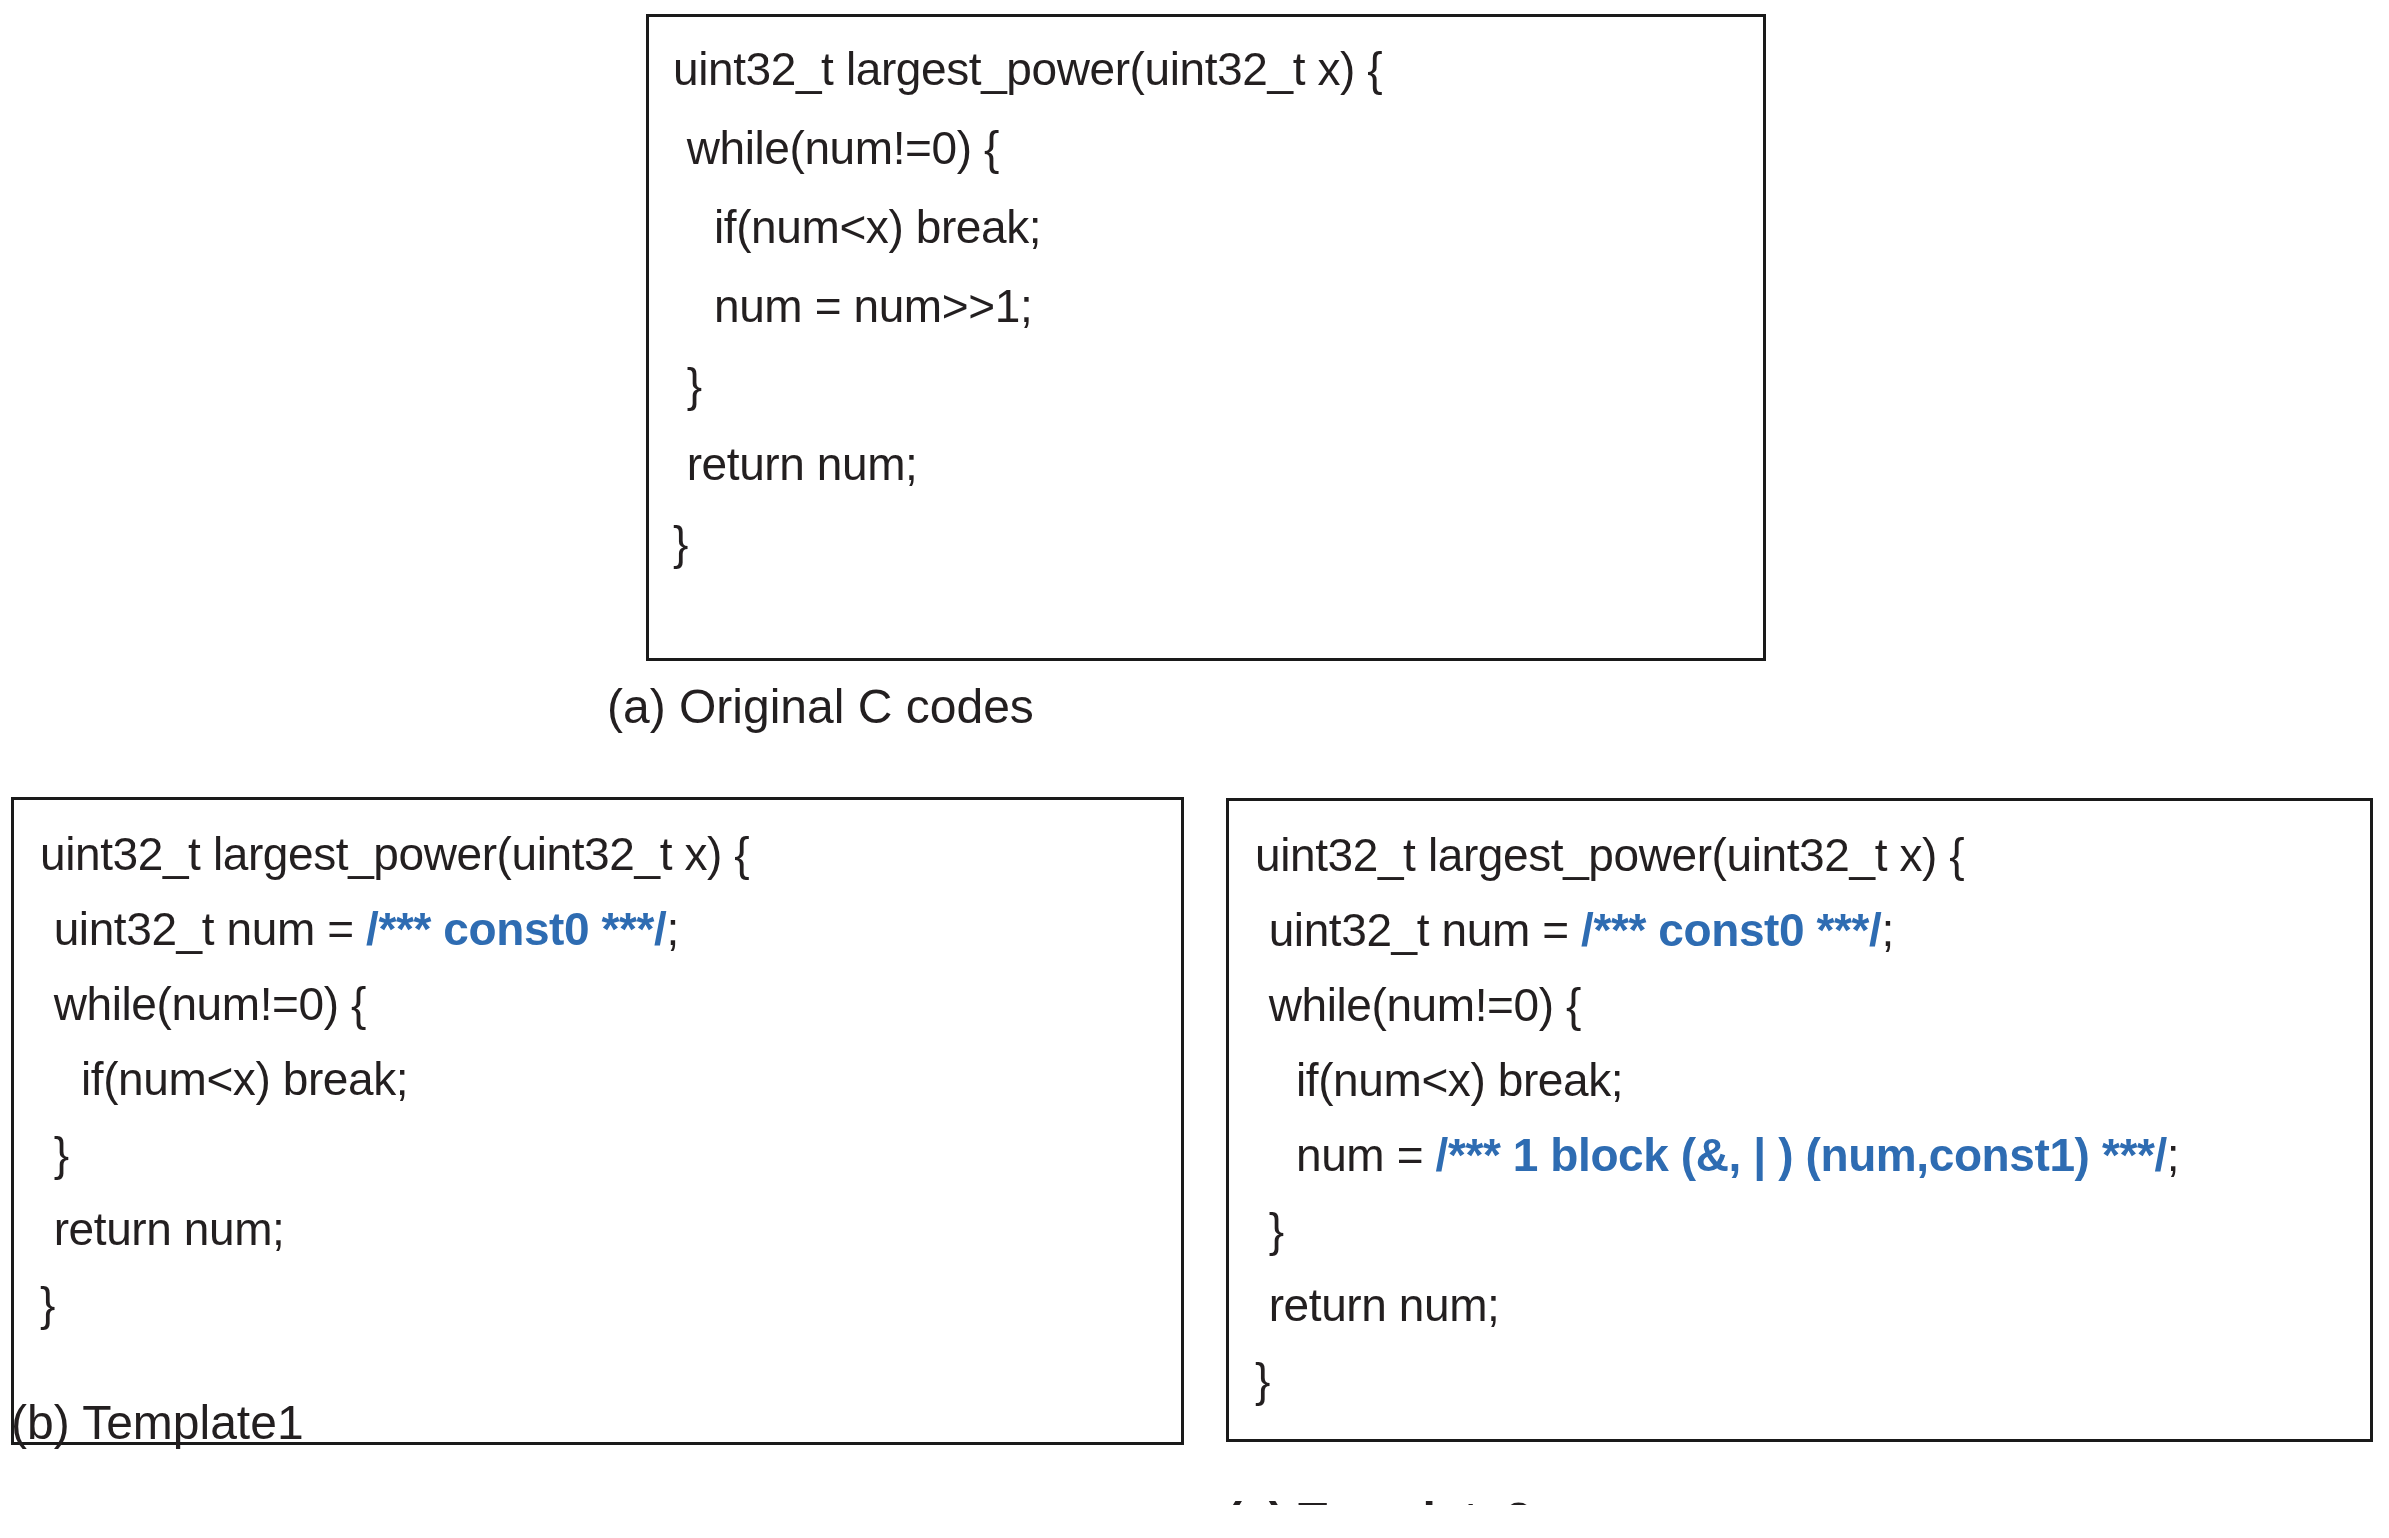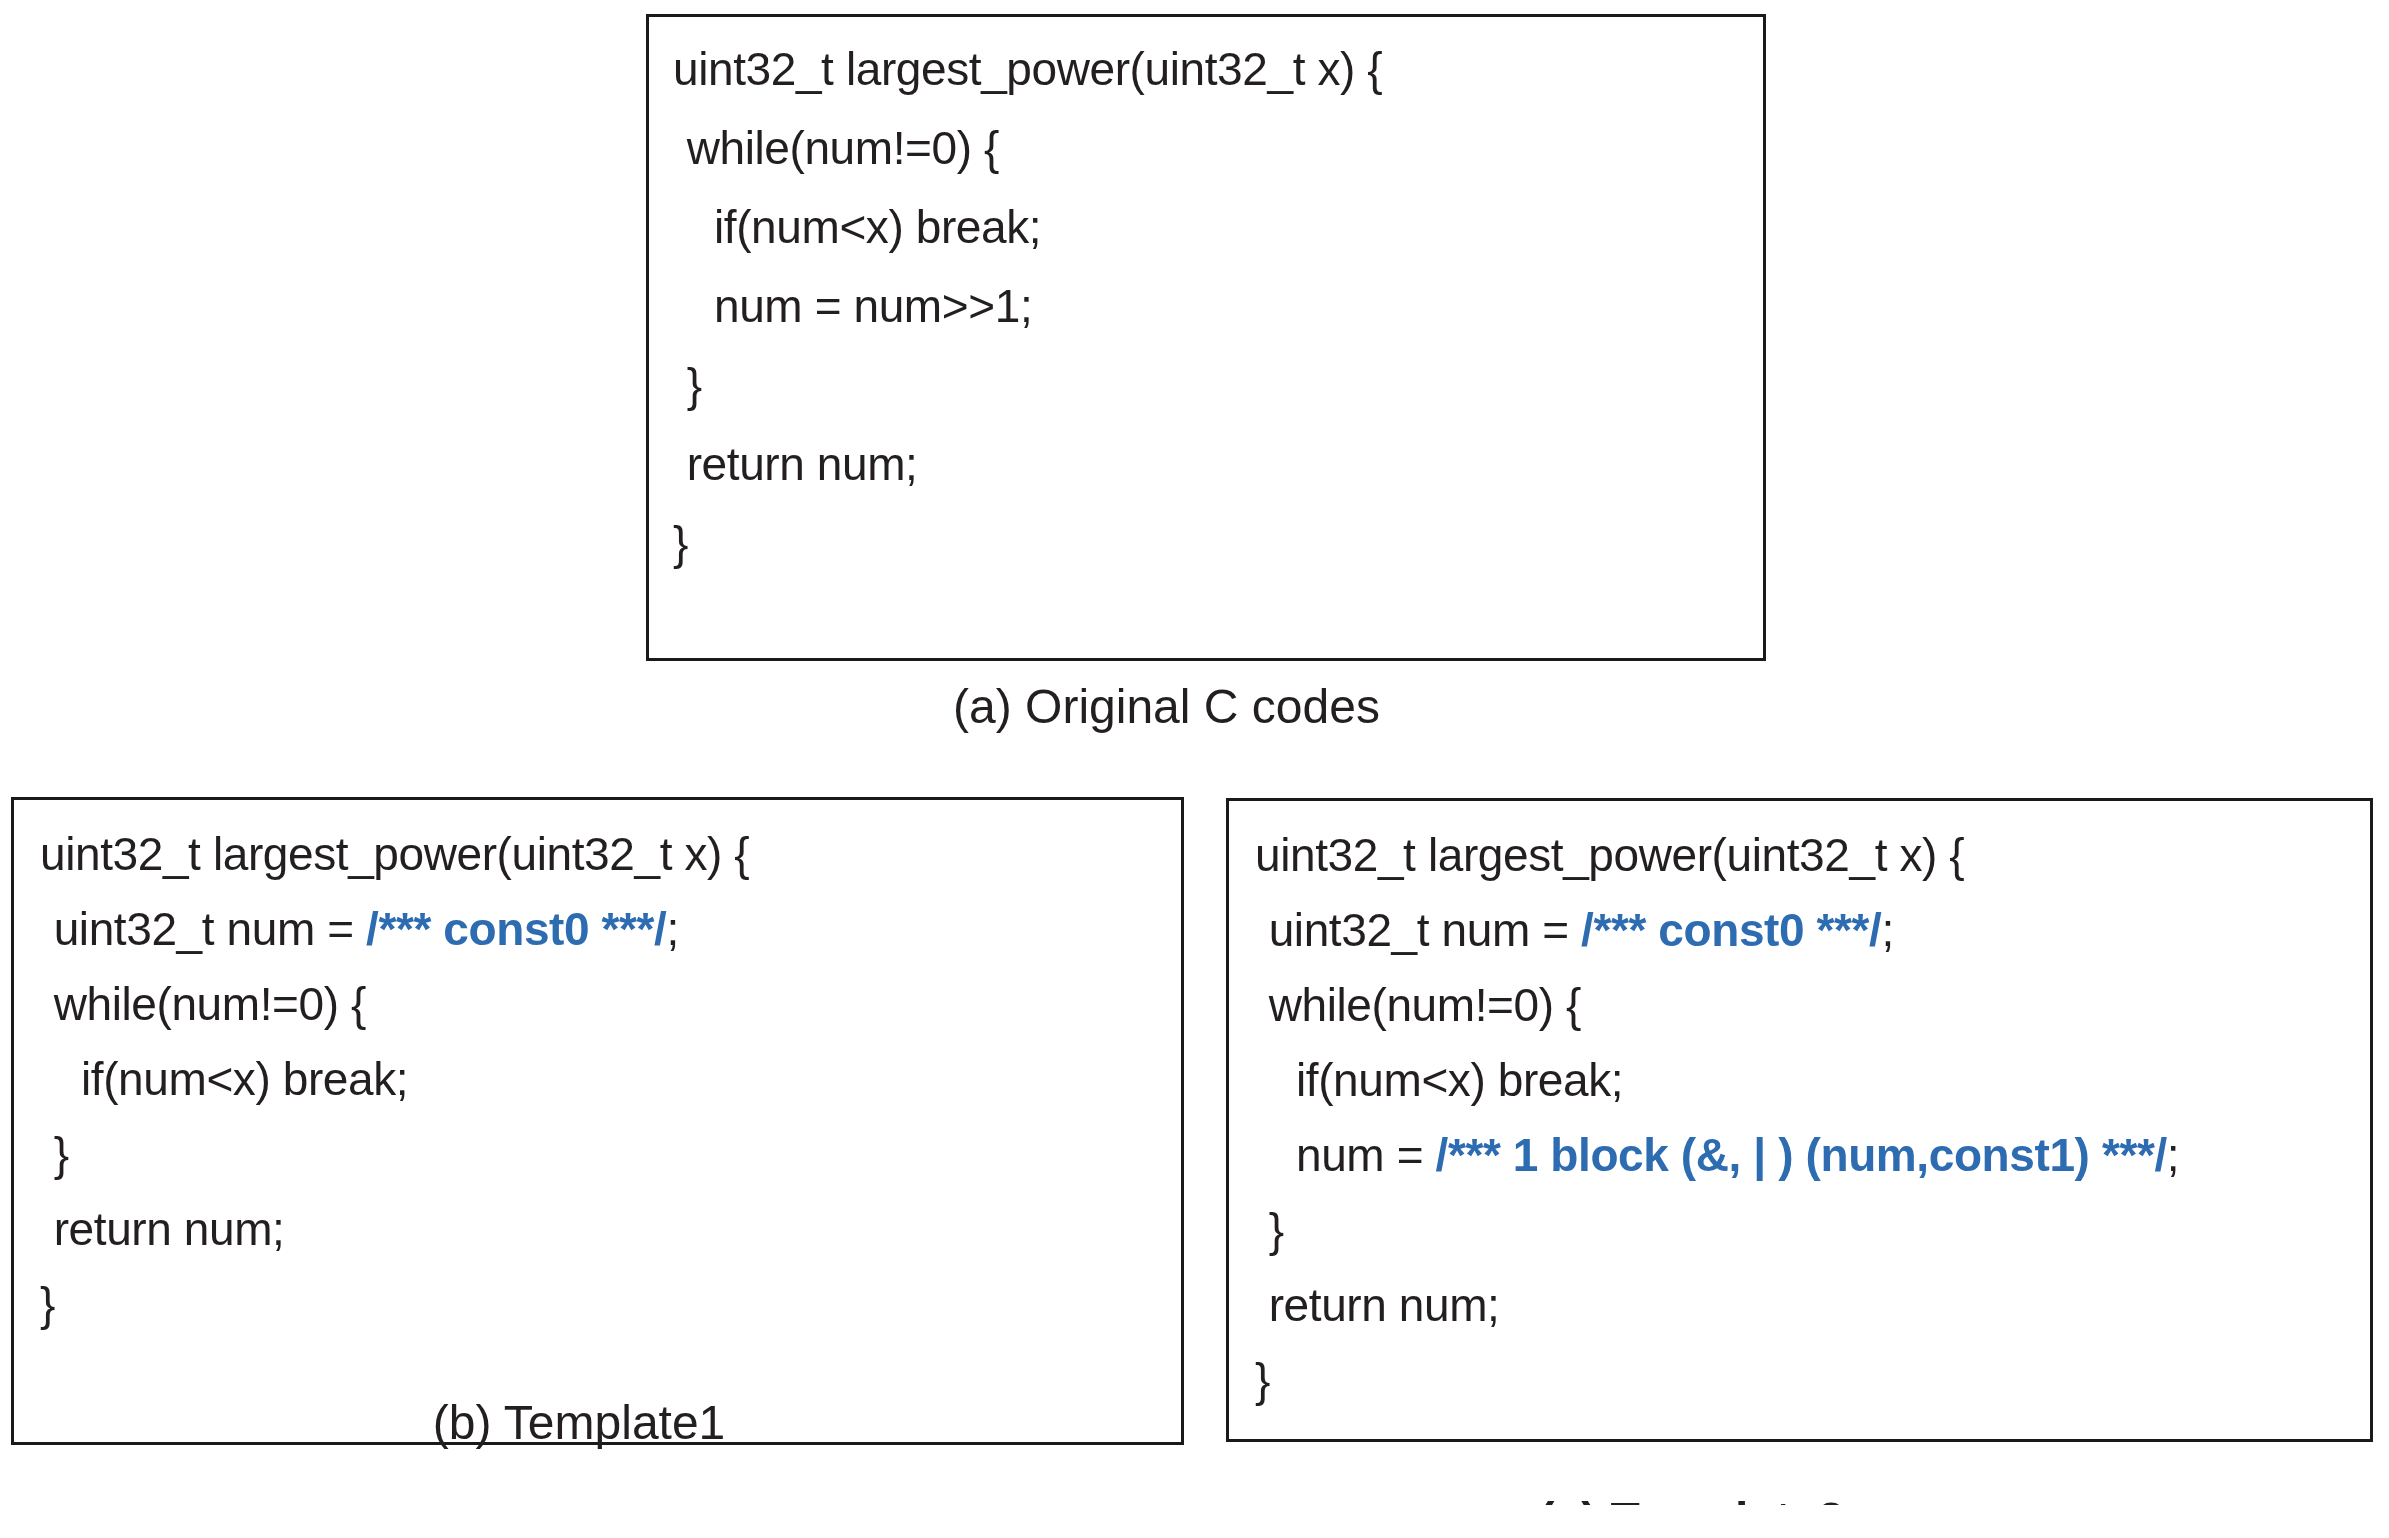--- a/index.html
+++ b/index.html
@@ -36,21 +36,20 @@
   }
   .box-a .code-line { line-height: 79px; }
   .box-b .code-line, .box-c .code-line { line-height: 75px; }
   .ind1 { padding-left: 13.7px; }
   .ind2 { padding-left: 41px; }
   .tpl { color: var(--blue); font-weight: bold; }
   .caption {
     position: absolute;
     font-size: 48px;
     color: var(--text);
-    text-align: center;
     white-space: pre;
   }
   .cap-a { left: 607px;  top: 679px;  width: 1119px; }
   .cap-b { left: 11px;   top: 1395px; width: 1136px; }
   .cap-c { left: 1226px; top: 1492px; width: 931px; font-weight: bold; }
 </style>
 </head>
 <body>
 
 <div class="canvas">

